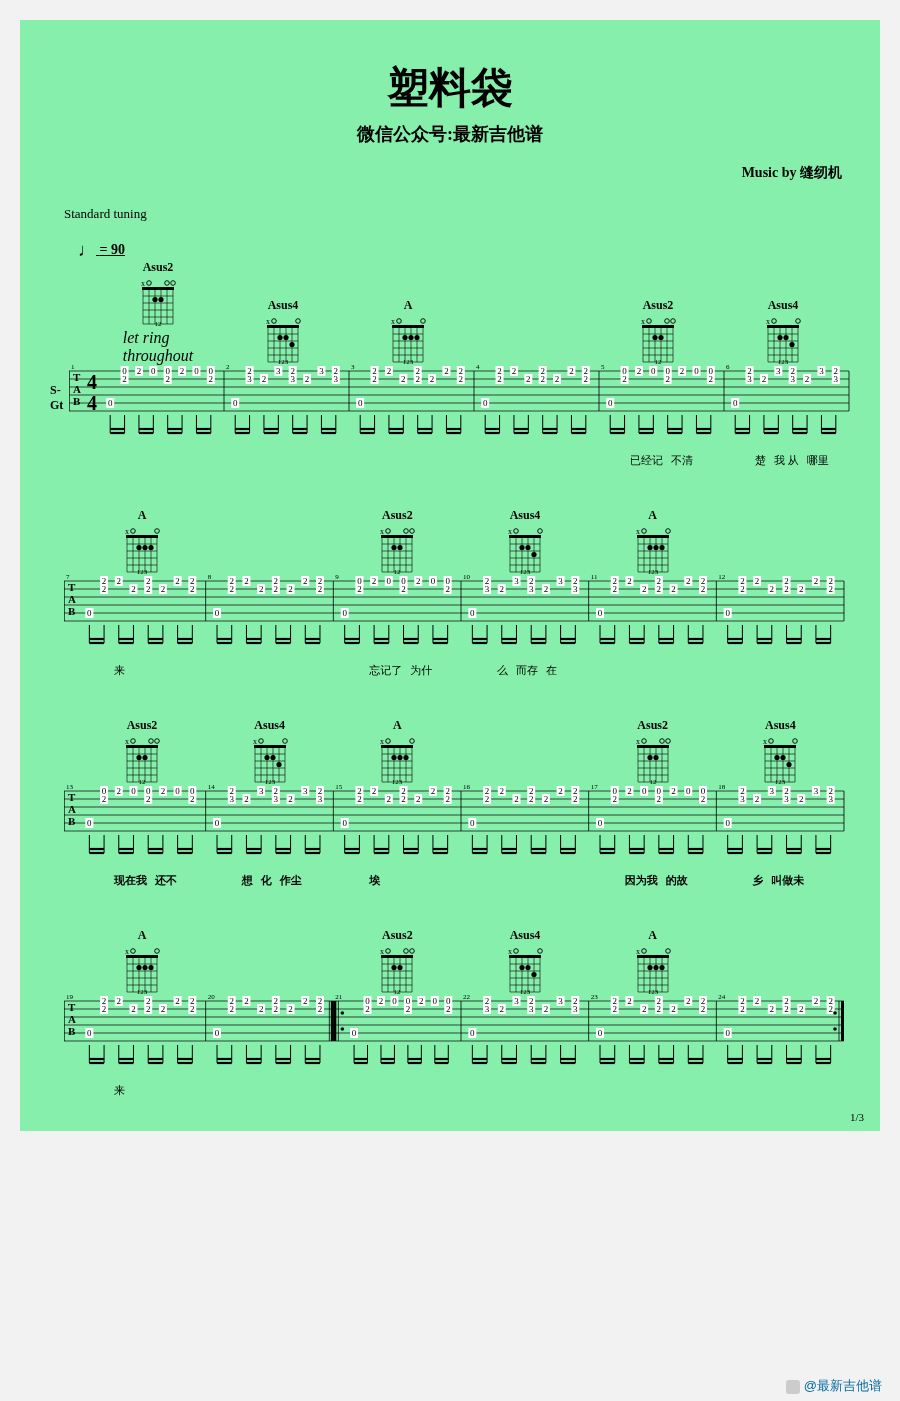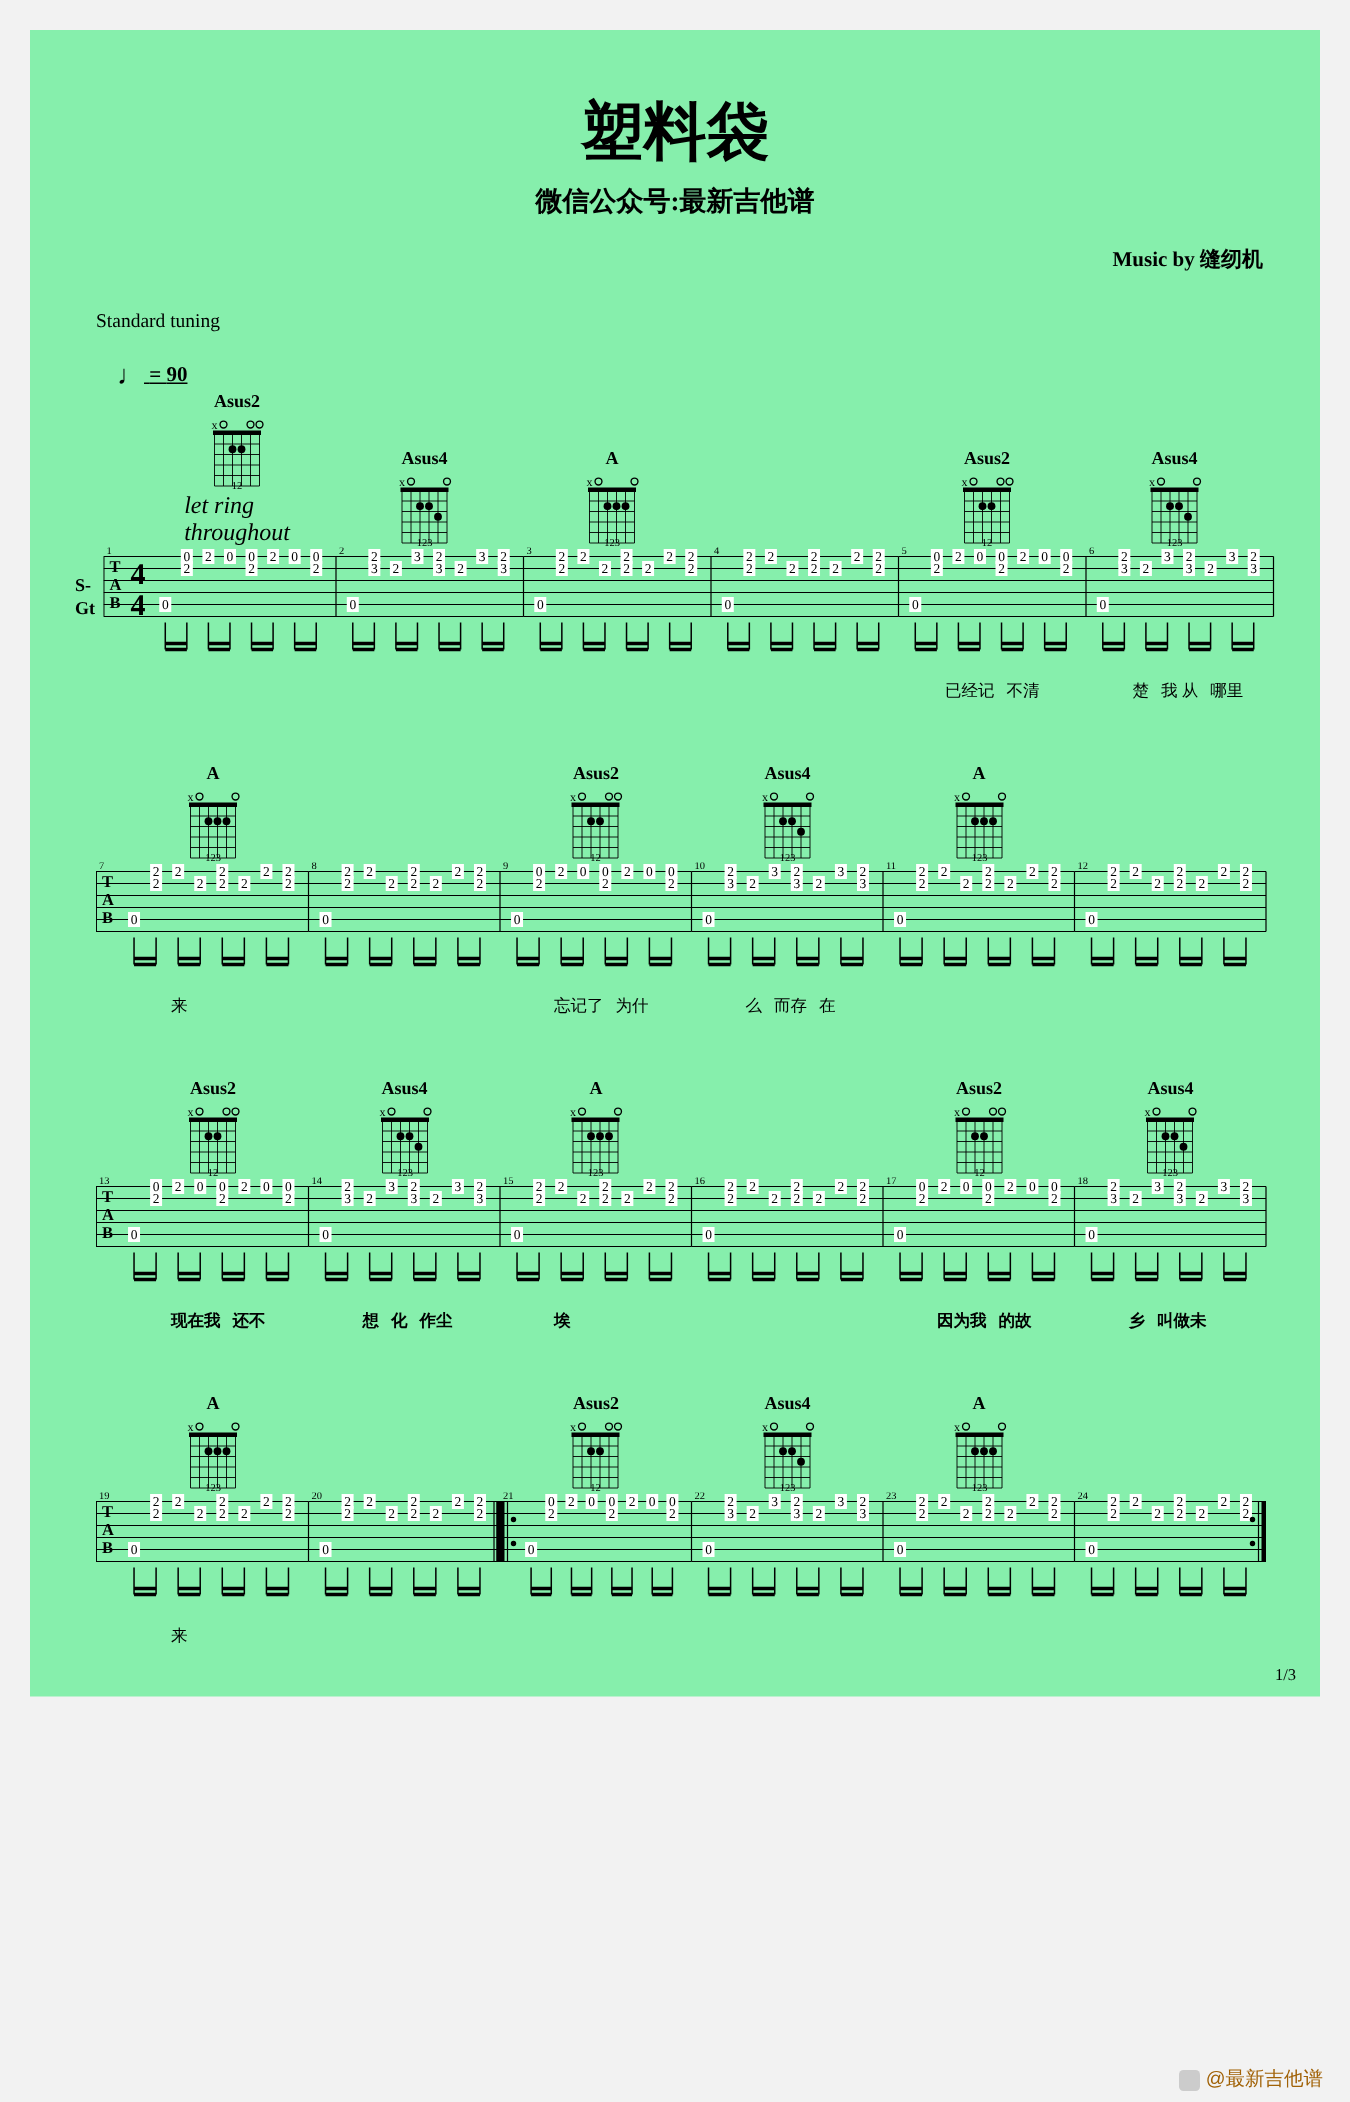--- a/index.html
+++ b/index.html
@@ -16,21 +16,21 @@
   .chord-name{font-size:12px;font-weight:bold;margin-bottom:4px;white-space:nowrap;}
   .chord-svg{display:block;}
   .letring{font-style:italic;font-size:16px;margin-top:2px;}
   .tab-wrap{display:flex;align-items:flex-start;}
   .inst-label{width:36px;font-size:12px;font-weight:bold;padding-top:18px;text-align:left;padding-right:6px;}
   .tab-svg{display:block;}
   .lyric-row{display:flex;padding-left:56px;font-size:11px;gap:0;height:20px;align-items:flex-start;margin-top:2px;}
   .lyric-slot{display:inline-block;white-space:nowrap;text-align:center;}
   .lyric-slot span{margin-right:8px;}
   .pagenum{position:absolute;bottom:8px;right:16px;font-size:11px;}
-  .watermark{position:fixed;bottom:6px;right:18px;color:#a16207;font-size:13px;font-family:sans-serif;}
+  .watermark{position:fixed;bottom:6px;right:18px;color:#0369a1;font-size:13px;font-family:sans-serif;}
   .watermark .logo{display:inline-block;width:14px;height:14px;border-radius:3px;background:#ccc;vertical-align:middle;margin-right:4px;}
 </style>
 </head>
 <body>
 
 <div class="page">
   <h1 class="title">塑料袋</h1>
   <div class="subtitle">微信公众号:最新吉他谱</div>
   <div class="composer">Music by 缝纫机</div>
   <div class="tuning">Standard tuning</div>

